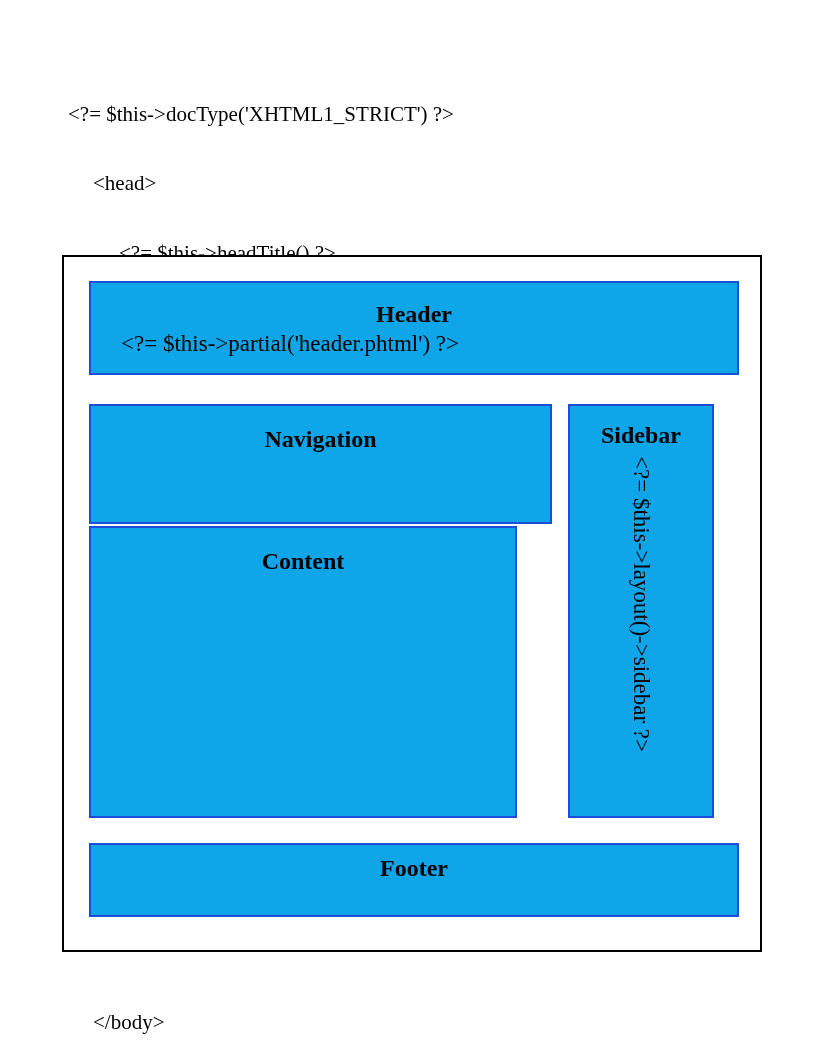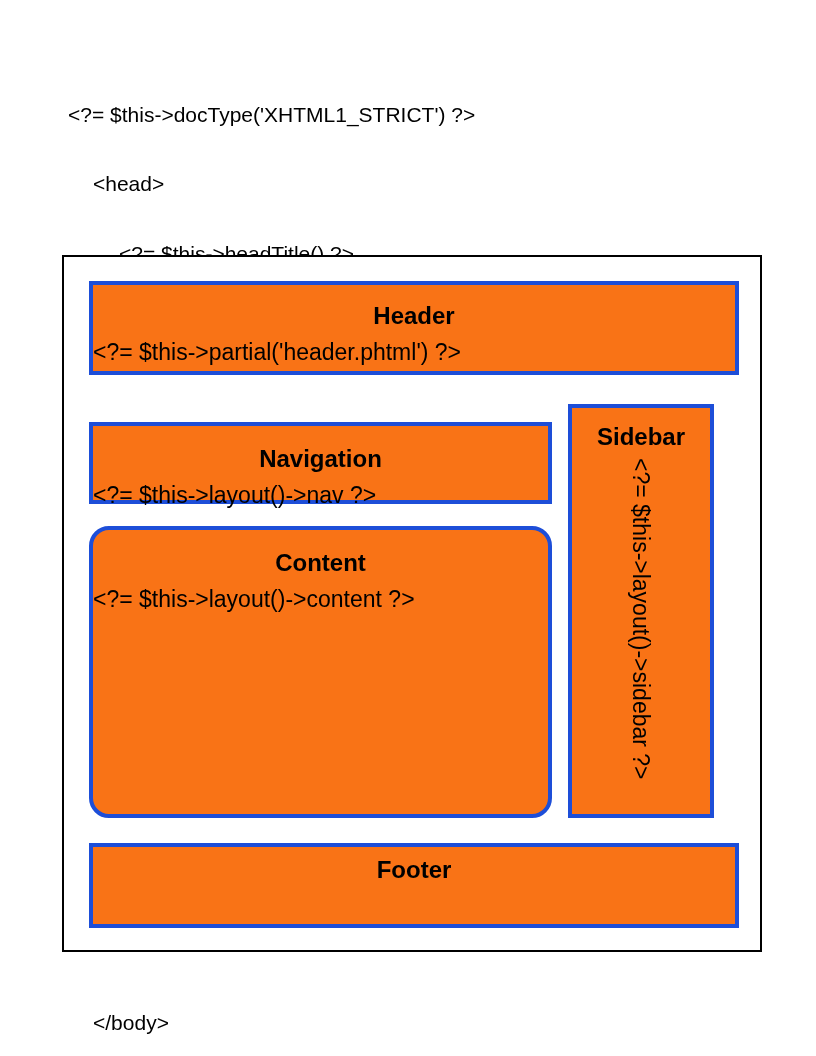--- a/index.html
+++ b/index.html
@@ -2,21 +2,21 @@
 <html><head>
 <meta charset="utf-8">
 <style>
   html, body { margin: 0; padding: 0; background: #ffffff; }
   .page {
     position: relative;
     width: 816px;
     height: 1056px;
     background: #ffffff;
     color: #000000;
-    font-family: Liberation Sans, sans-serif;
+    font-family: Liberation Serif, serif;
     overflow: hidden;
   }
   .code-block {
     position: absolute;
     font-size: 21px;
     line-height: 23.3px;
     white-space: pre;
     color: #000000;
   }
   .code-top { left: 68px; top: 56px; }
@@ -28,42 +28,43 @@
   .outer-box {
     position: absolute;
     left: 62px; top: 255px;
     width: 700px; height: 697px;
     border: 2px solid #000000;
     box-sizing: border-box;
     background: #ffffff;
   }
   .box {
     position: absolute;
-    border: 4px solid #1d4ed8;
+    border: 2px solid #1d4ed8;
     box-sizing: border-box;
-    background: #f97316;
+    background: #0ea5e9;
   }
   .header-box  { left: 25px;  top: 24px;  width: 650px; height: 94px; }
-  .nav-box     { left: 25px;  top: 165px; width: 463px; height: 82px; }
+  .nav-box     { left: 25px;  top: 147px; width: 463px; height: 120px; }
   .sidebar-box { left: 504px; top: 147px; width: 146px; height: 414px;
                  display: flex; flex-direction: column; align-items: center; }
-  .content-box { left: 25px;  top: 269px; width: 463px; height: 292px; border-radius: 20px; }
-  .footer-box  { left: 25px;  top: 586px; width: 650px; height: 85px; }
+  .content-box { left: 25px;  top: 269px; width: 428px; height: 292px; }
+  .footer-box  { left: 25px;  top: 586px; width: 650px; height: 74px; }
 
   .box-title {
     font-size: 24px;
     font-weight: bold;
     line-height: 26px;
     text-align: center;
     margin-top: 18px;
   }
   .box-code {
     font-size: 23px;
     line-height: 26px;
-    margin-top: 10px;
+    margin-top: 4px;
+    padding-left: 30px;
     white-space: pre;
   }
   .nav-box .box-title, .content-box .box-title { margin-top: 20px; }
   .footer-box .box-title { margin-top: 10px; }
   .sidebar-box .box-title { margin-top: 16px; }
   .sidebar-code {
     writing-mode: vertical-rl;
     text-orientation: mixed;
     font-size: 23px;
     line-height: 26px;
@@ -88,31 +89,29 @@
 
   <div class="outer-box">
 
     <div class="box header-box">
       <div class="box-title">Header</div>
       <div class="box-code">&lt;?= $this-&gt;partial('header.phtml') ?&gt;</div>
     </div>
 
     <div class="box nav-box">
       <div class="box-title">Navigation</div>
-      <div class="box-code">&lt;?= $this-&gt;layout()-&gt;nav ?&gt;</div>
     </div>
 
     <div class="box sidebar-box">
       <div class="box-title">Sidebar</div>
       <div class="sidebar-code">&lt;?= $this-&gt;layout()-&gt;sidebar ?&gt;</div>
     </div>
 
     <div class="box content-box">
       <div class="box-title">Content</div>
-      <div class="box-code">&lt;?= $this-&gt;layout()-&gt;content ?&gt;</div>
     </div>
 
     <div class="box footer-box">
       <div class="box-title">Footer</div>
     </div>
 
   </div>
 
   <div class="code-block code-bottom">
     <div class="code-line ind1">&lt;/body&gt;</div>

